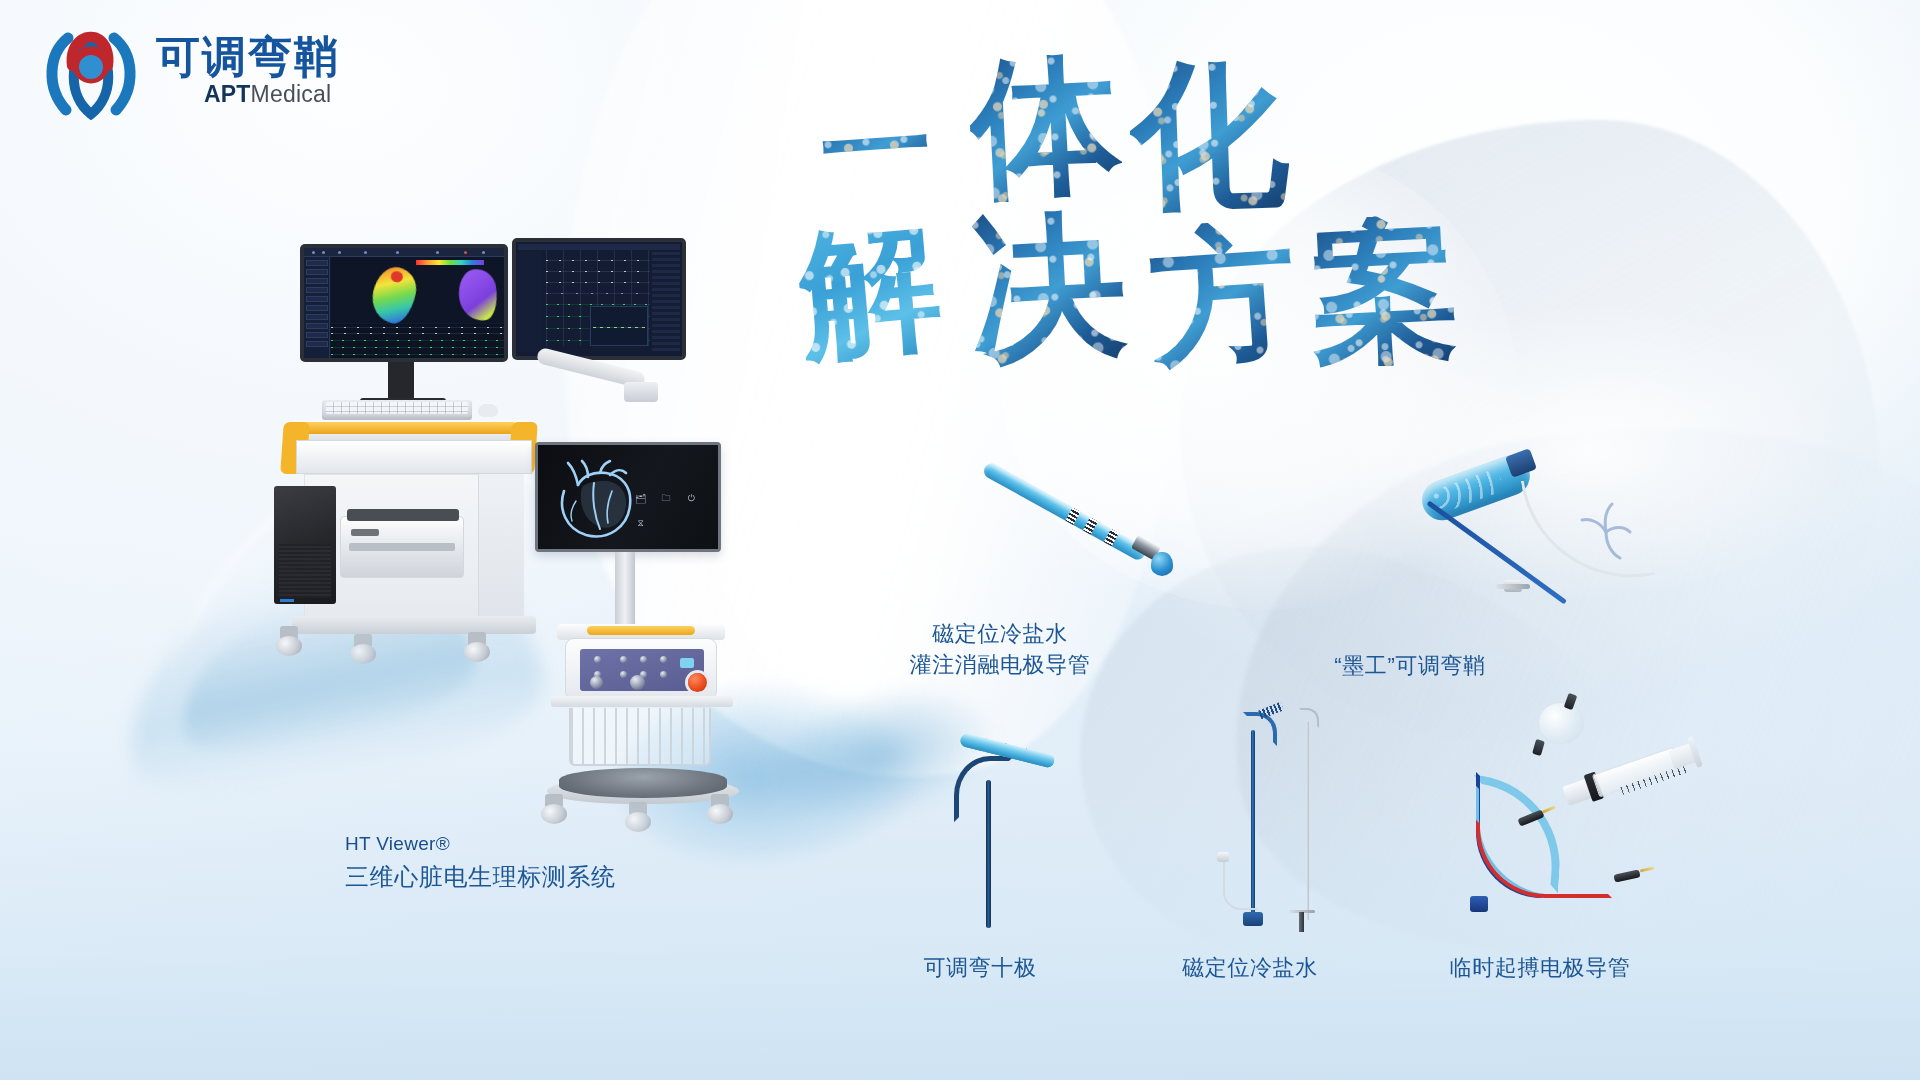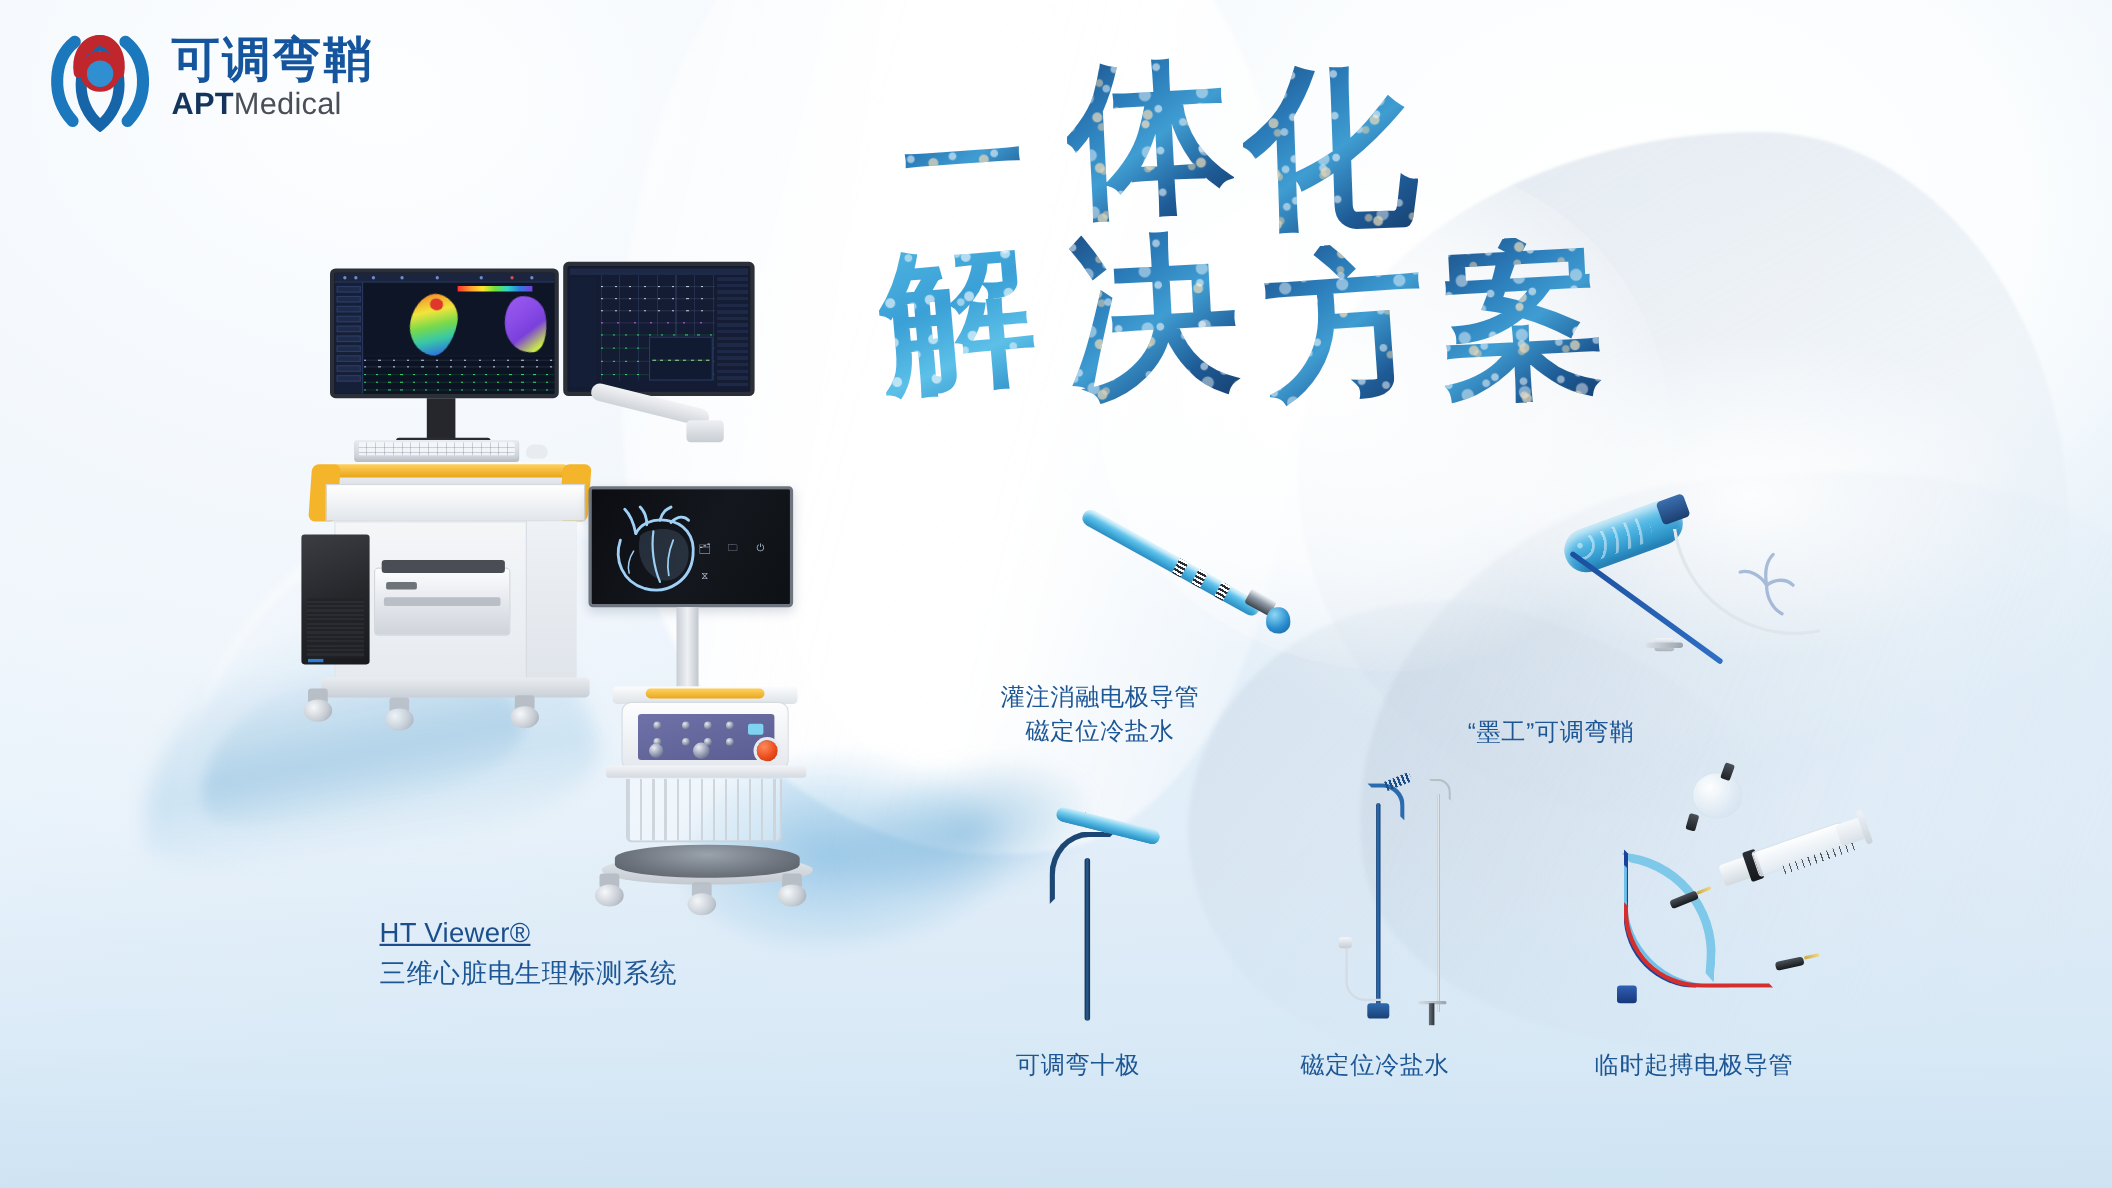--- a/index.html
+++ b/index.html
@@ -106,21 +106,21 @@
     background:linear-gradient(180deg, rgba(214,232,246,0) 0%, rgba(210,230,245,.55) 60%, rgba(203,225,242,.85) 100%);
   }
 
   
   .logo{ position:absolute; left:42px; top:22px; display:flex; align-items:center; gap:16px; }
   .logo-mark{ width:98px; height:98px; position:relative; }
   .logo-text{ display:flex; flex-direction:column; gap:2px; }
   .logo-cn{
     font-size:44px; font-weight:700; color:#14559e; letter-spacing:2px; line-height:1.05;
   }
-  .logo-en{ font-size:28px; color:#4a4f57; letter-spacing:.2px; line-height:1.1; }
+  .logo-en{ font-size:23px; color:#4a4f57; letter-spacing:.2px; line-height:1.1;margin-left:48px; }
   .logo-en b{ color:#13355c; font-weight:700; }
 
   
   .headline{
     position:absolute; left:960px; top:40px; width:700px; height:300px;
   }
   .cal{
     position:absolute;
     font-family:"DejaVu Serif","Liberation Serif",serif;
     font-weight:700;
@@ -393,21 +393,21 @@
   .syr-flange{ position:absolute; left:118px; top:8px; width:6px; height:32px;
     background:linear-gradient(180deg,#eef3f7,#cad3db); border-radius:3px; }
   .syr-stop{ position:absolute; left:8px; top:10px; width:12px; height:28px;
     background:linear-gradient(180deg,#2b3037,#15181c); border-radius:2px; }
   .syr-hub{ position:absolute; left:-16px; top:14px; width:26px; height:20px;
     background:linear-gradient(180deg,#fafcfd,#d2dae1); border-radius:3px; }
 
   
   .cap{ position:absolute; color:#1d5694; font-size:22px; line-height:1.42; text-align:center; letter-spacing:.6px; }
   .cap-ht{ left:345px; top:830px; text-align:left; font-size:24px; line-height:1.5; }
-  .cap-ht .en{ font-size:25px; color:#1b4e8a; letter-spacing:.3px;text-decoration:underline; }
+  .cap-ht .en{ font-size:19px; color:#1b4e8a; letter-spacing:.3px; }
   .cap-abl{ left:860px; top:618px; width:280px; }
   .cap-sheath{ left:1290px; top:650px; width:240px; }
   .cap-deca{ left:870px; top:952px; width:220px; }
   .cap-tss{ left:1130px; top:952px; width:240px; }
   .cap-pace{ left:1400px; top:952px; width:280px; }
 </style>
 </head>
 <body>
 
 <div class="stage">
@@ -711,22 +711,22 @@
   </div>
 
   <div class="cap cap-ht">
     <div class="en">
       <span>HT Viewer®</span>
     </div>
     <div>三维心脏电生理标测系统</div>
   </div>
 
   <div class="cap cap-abl">
+    <div>磁定位冷盐水</div>
     <div>灌注消融电极导管</div>
-    <div>磁定位冷盐水</div>
   </div>
 
   <div class="cap cap-sheath">“墨工”可调弯鞘</div>
   <div class="cap cap-deca">可调弯十极</div>
   <div class="cap cap-tss">磁定位冷盐水</div>
   <div class="cap cap-pace">临时起搏电极导管</div>
 
 </div>
 
 </body></html>

